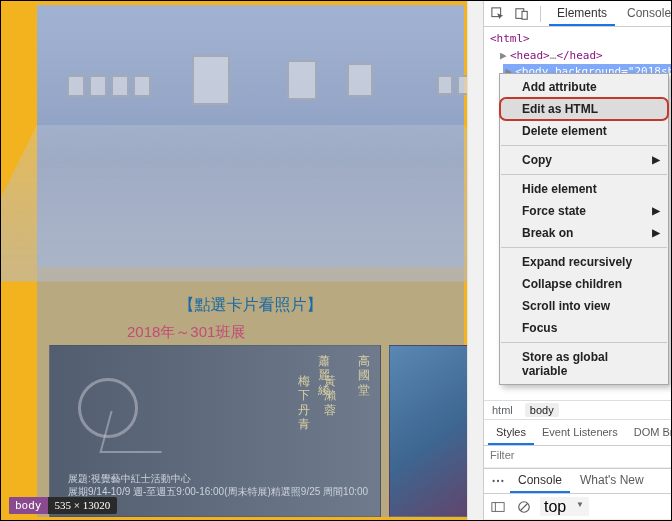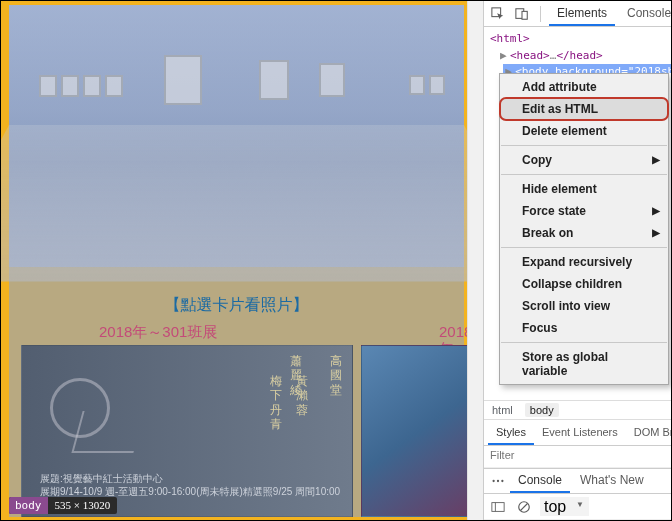--- a/index.html
+++ b/index.html
@@ -4,21 +4,21 @@
 <style>
   * { box-sizing: border-box; margin: 0; padding: 0; }
   body { font-family: "Segoe UI", Arial, sans-serif; font-size: 12px; background: #fff; width: 672px; height: 521px; overflow: hidden; position: relative; border: 1px solid #000; }
   
   .main-wrap { display: flex; width: 100%; height: 100%; }
   
   .viewport { flex: 0 0 466px; height: 100%; position: relative; background: #f3b31f; overflow: hidden; }
   .scroll-gutter { flex: 0 0 16px; height: 100%; background: #f1f1f1; border-left: 1px solid #e0e0e0; }
   .devtools { flex: 1; height: 100%; background: #fff; display: flex; flex-direction: column; border-left: 1px solid #ccc; }
   
-  .page-overlay { position: absolute; inset: 4px 3px 3px 8px; background: rgba(135, 160, 210, 0.55); }
+  .page-overlay { position: absolute; inset: 4px 3px 3px 8px; background: rgba(135, 160, 210, 0.55); margin-left: 28px; }
   .page-inner { position: absolute; top: 0; left: 0; right: 0; background: #e7e7ec; height: 262px; }
   .gallery { width: 100%; height: 262px; background:
       linear-gradient(to bottom, rgba(120,145,195,0.55), rgba(120,145,195,0.55)),
       linear-gradient(to bottom, #d5dbe4 0%, #b8c0cd 40%, #9ea8b8 60%, #c7ccd6 100%);
     position: relative; }
   .gallery::before { content:""; position:absolute; left:0; right:0; top:120px; height:140px;
     background: linear-gradient(to bottom, rgba(200,205,215,0.3), rgba(180,185,195,0.6)); transform: perspective(300px) rotateX(35deg); transform-origin: top; }
   .frame { position:absolute; background: rgba(215,218,225,0.7); border:2px solid rgba(150,155,165,0.7); }
   .f1 { width:38px; height:50px; top:50px; left:155px; }
   .f2 { width:30px; height:40px; top:55px; left:250px; }

